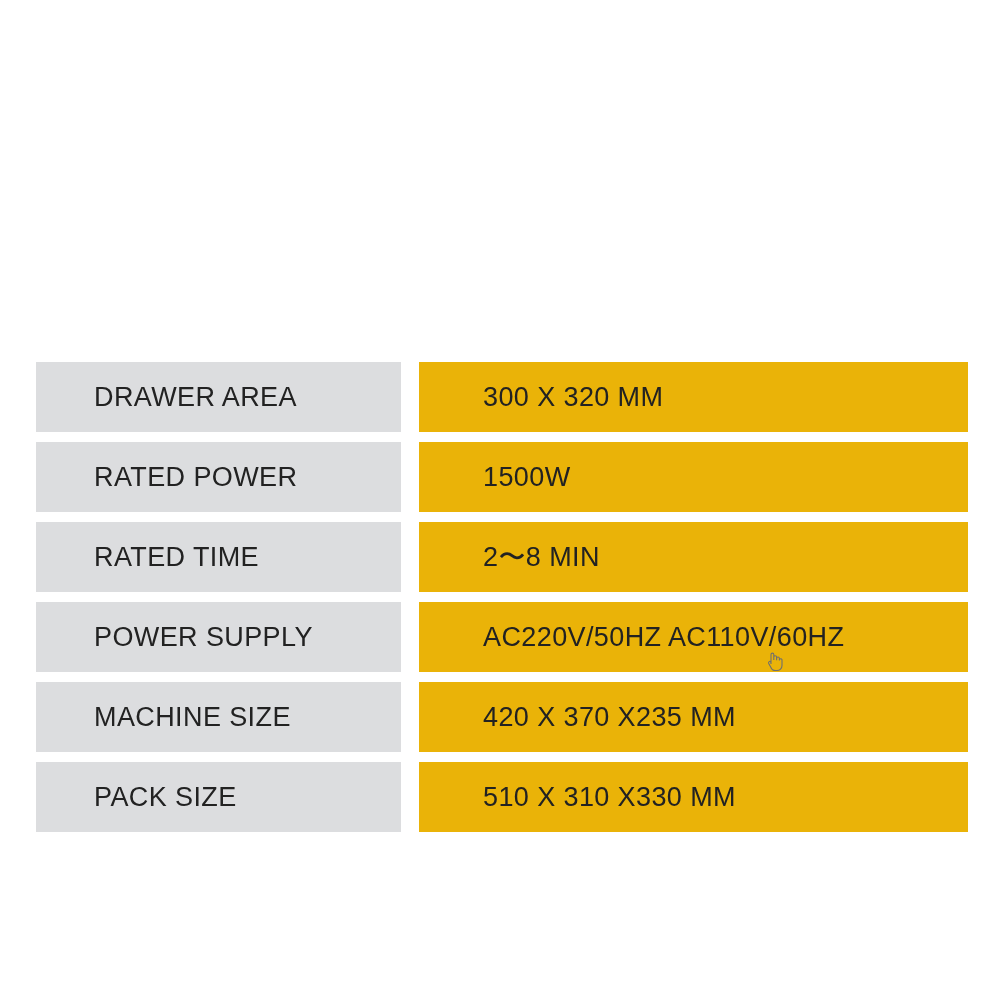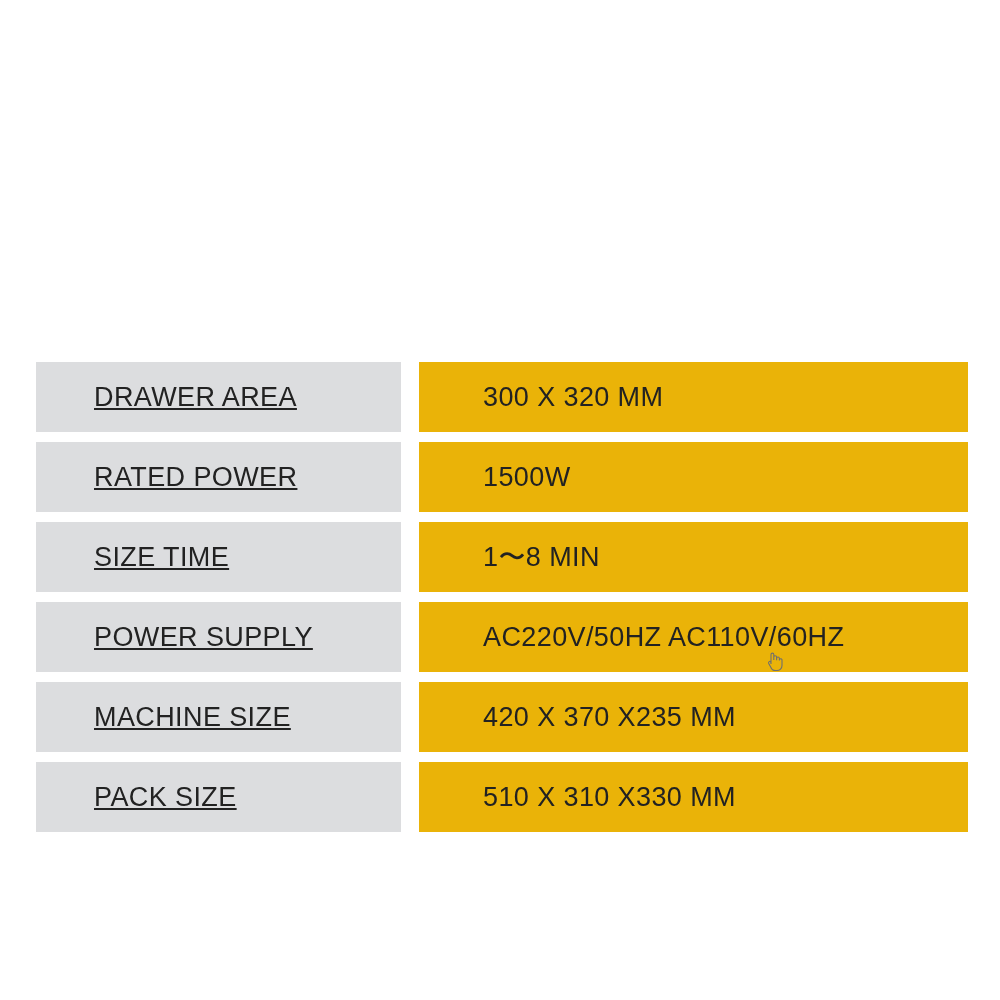--- a/index.html
+++ b/index.html
@@ -75,21 +75,20 @@
   .spec-label {
     width: 365px;
     background: #dcdddf;
     display: flex;
     align-items: center;
     box-sizing: border-box;
     padding-left: 58px;
     color: #222222;
     font-size: 27px;
     letter-spacing: 0.4px;
-    text-decoration: underline;
   }
   .spec-gap {
     width: 18px;
   }
   .spec-value {
     flex: 1;
     background: #eab308;
     display: flex;
     align-items: center;
     box-sizing: border-box;
@@ -123,23 +122,23 @@
       <div class="spec-value">300 X 320 MM</div>
     </div>
 
     <div class="spec-row">
       <div class="spec-label">RATED POWER</div>
       <div class="spec-gap"></div>
       <div class="spec-value">1500W</div>
     </div>
 
     <div class="spec-row">
-      <div class="spec-label">SIZE TIME</div>
+      <div class="spec-label">RATED TIME</div>
       <div class="spec-gap"></div>
-      <div class="spec-value">1〜8 MIN</div>
+      <div class="spec-value">2〜8 MIN</div>
     </div>
 
     <div class="spec-row">
       <div class="spec-label">POWER SUPPLY</div>
       <div class="spec-gap"></div>
       <div class="spec-value">AC220V/50HZ   AC110V/60HZ</div>
     </div>
 
     <div class="spec-row">
       <div class="spec-label">MACHINE SIZE</div>

